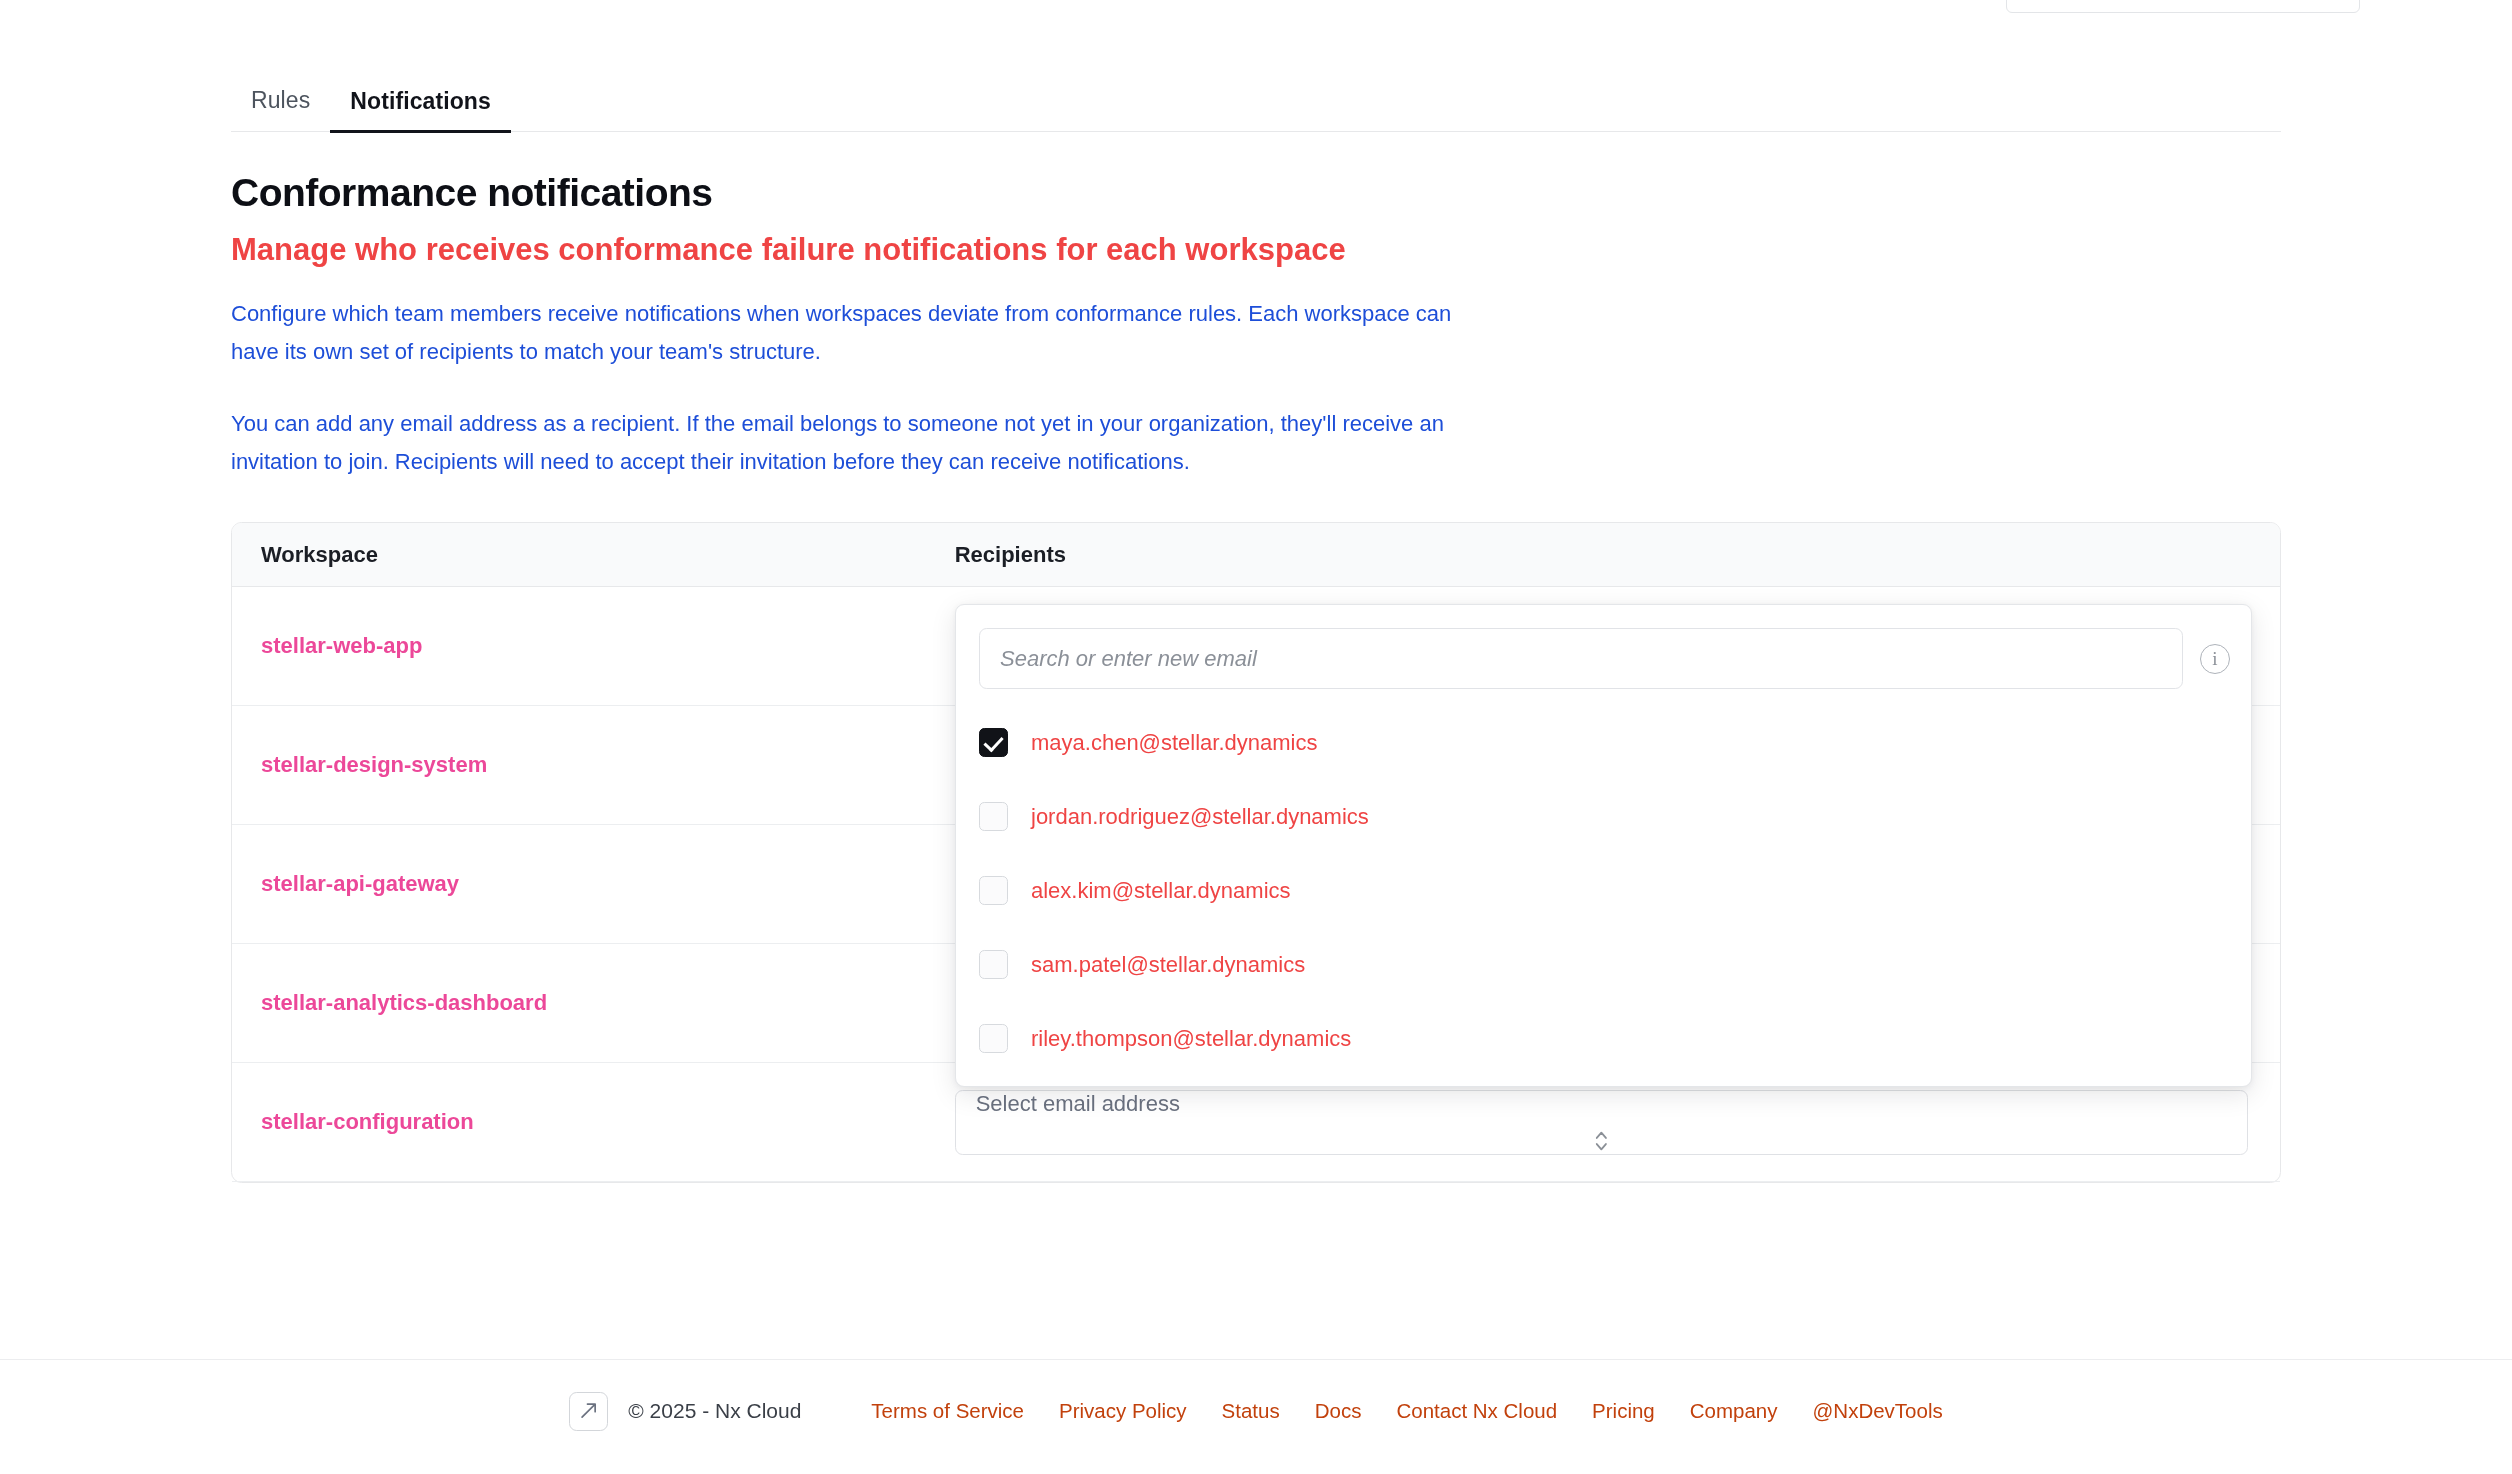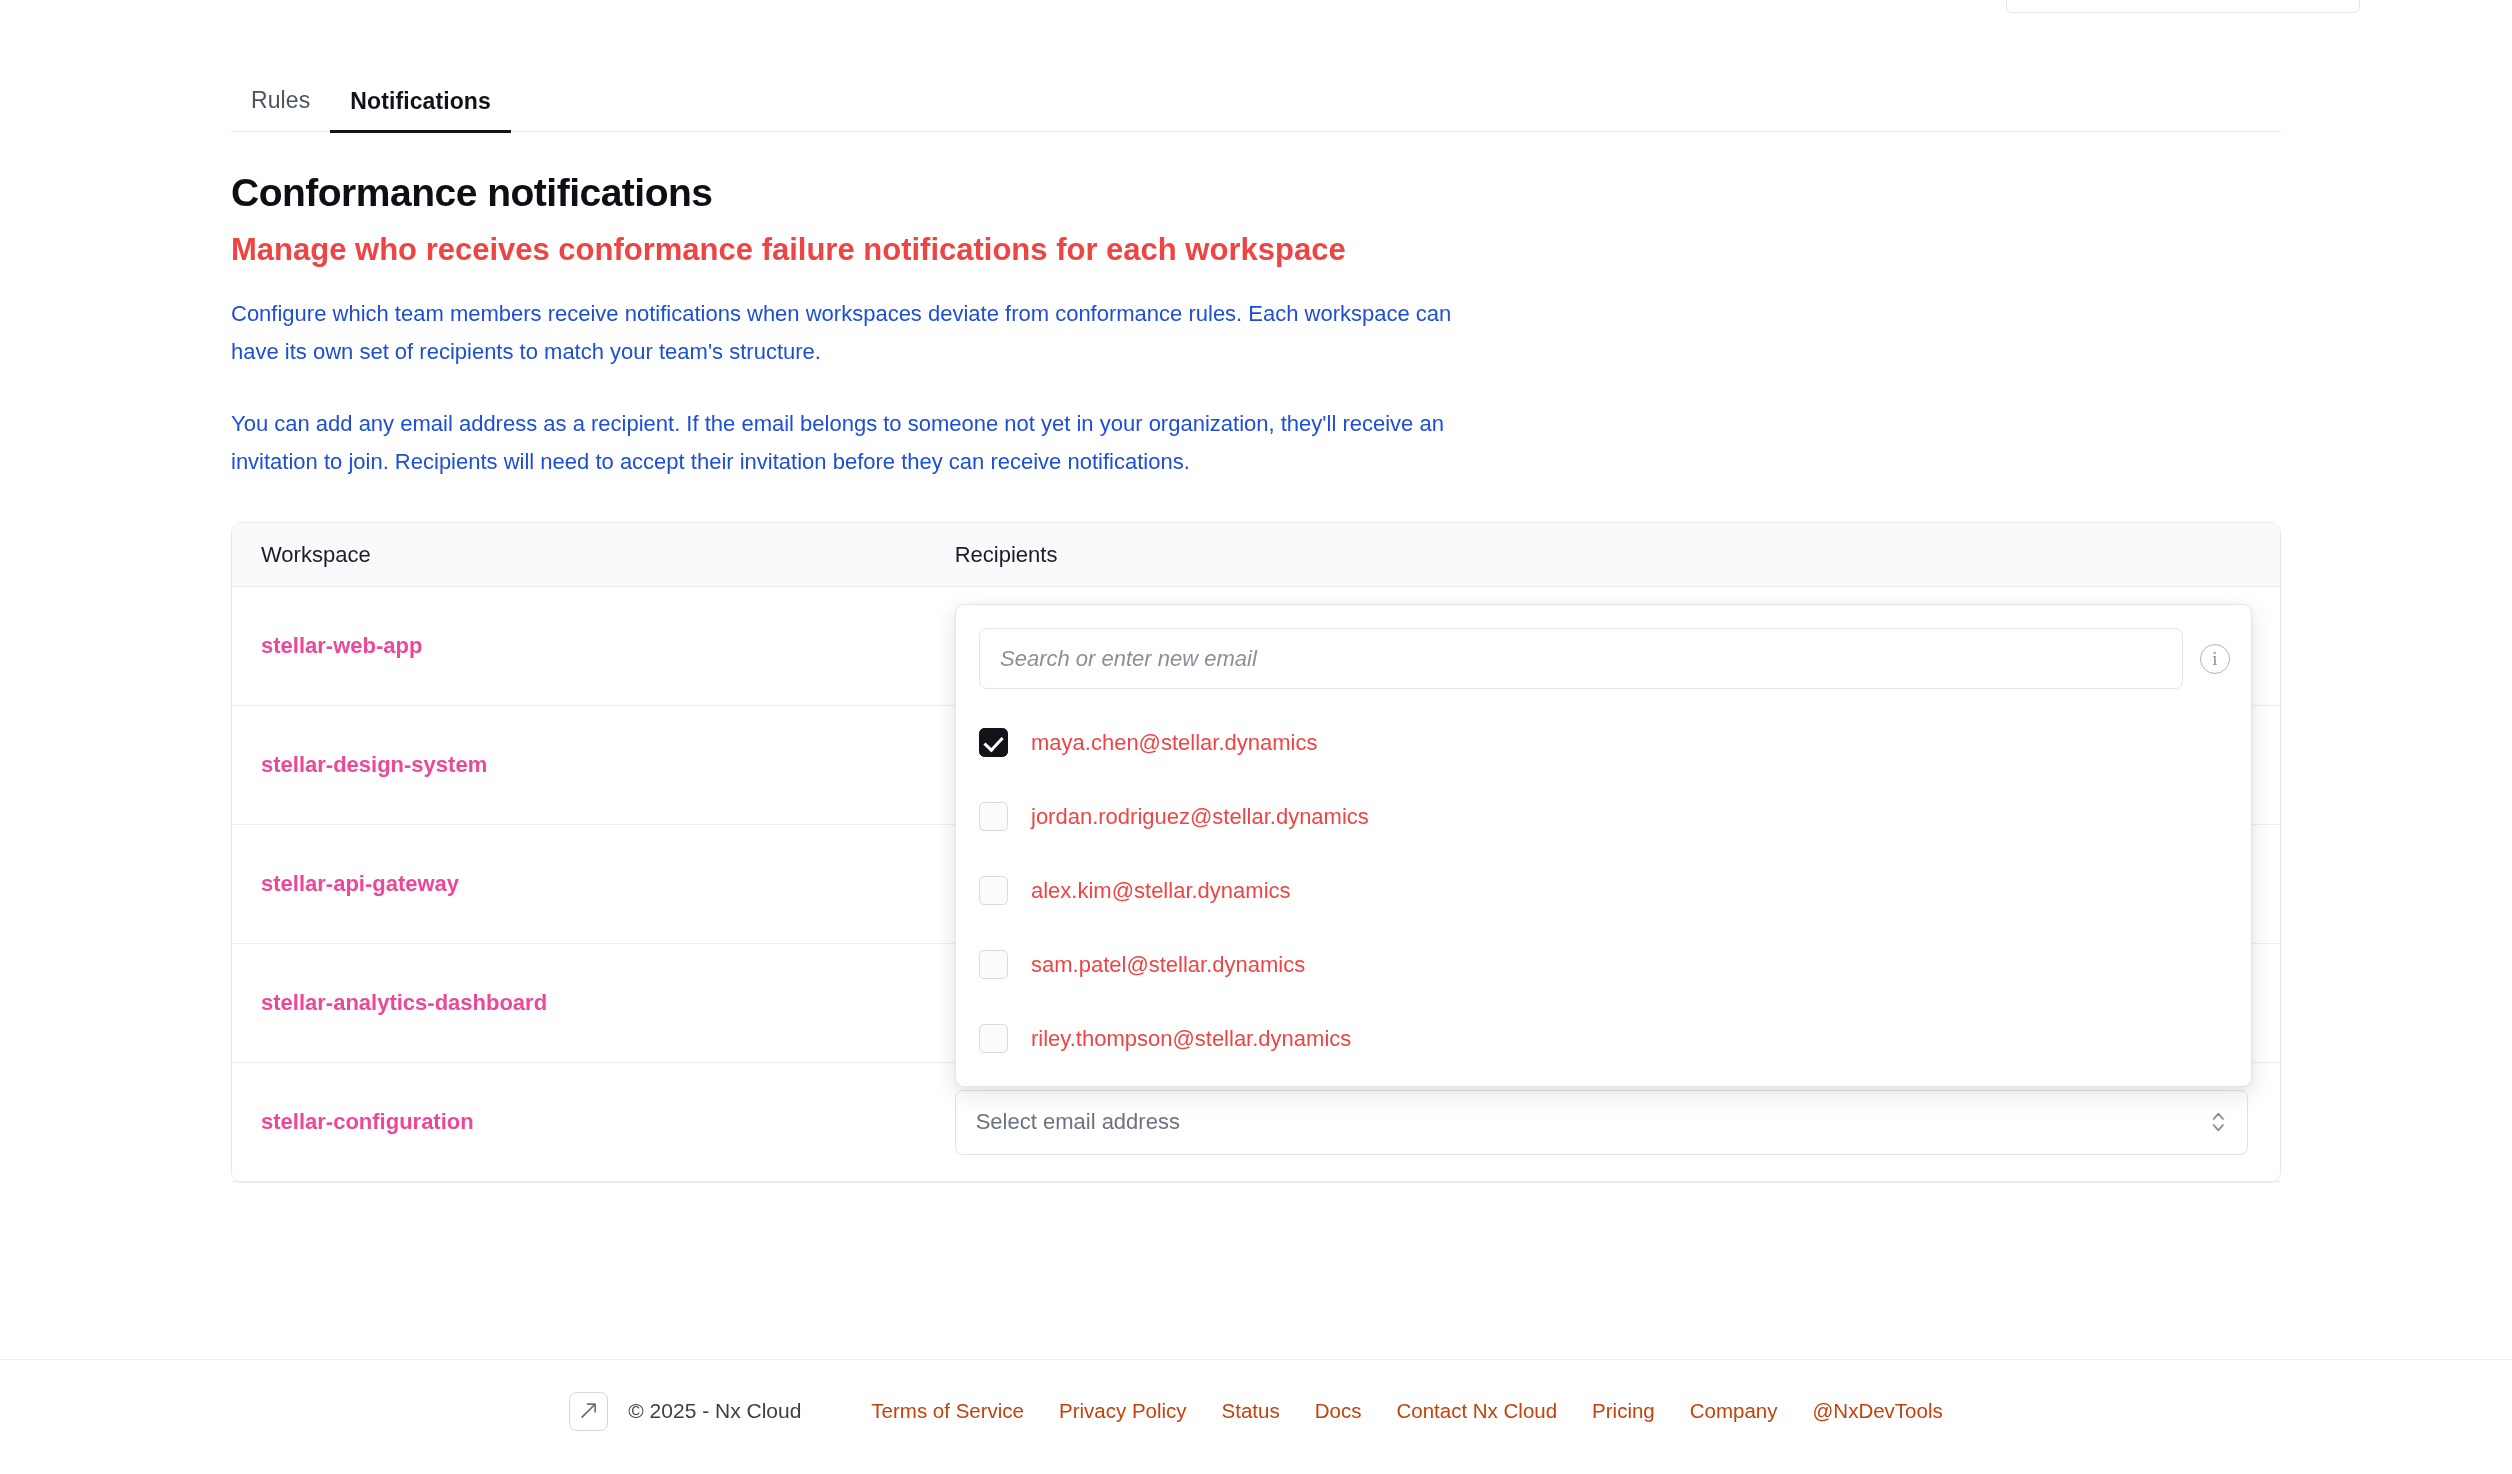--- a/index.html
+++ b/index.html
@@ -95,21 +95,21 @@
   .thead {
     display: flex;
     background: #f9fafb;
     border-bottom: 1.5px solid #e7e8ea;
     border-radius: 9px 9px 0 0;
     height: 64px;
     align-items: center;
   }
   .th {
     font-size: 22px;
-    font-weight: 400;
+    font-weight: 700;
     color: #1b1e25;
   }
   .col-ws { width: 706px; padding-left: 29px; }
   .col-rec { flex: 1; padding-left: 16.7px; }
 
   .trow {
     display: flex;
     align-items: center;
     height: 119px;
     border-bottom: 1.5px solid #eceef0;
@@ -125,24 +125,24 @@
   }
   .rec-cell { flex: 1; padding-left: 16.7px; padding-right: 32px; }
 
   
   .select-box {
     height: 65px;
     border: 1.5px solid #dfe1e5;
     border-radius: 7.6px;
     background: #ffffff;
     display: flex;
-    align-items: center;
     justify-content: space-between;
     padding: 0 20px 0 20px;
     cursor: pointer;
+    flex-direction: column;
   }
   .select-placeholder {
     font-size: 22px;
     color: #6b7280;
   }
   .chev {
     font-size: 20px;
     color: #8b9097;
     line-height: 1;
     display: flex;

